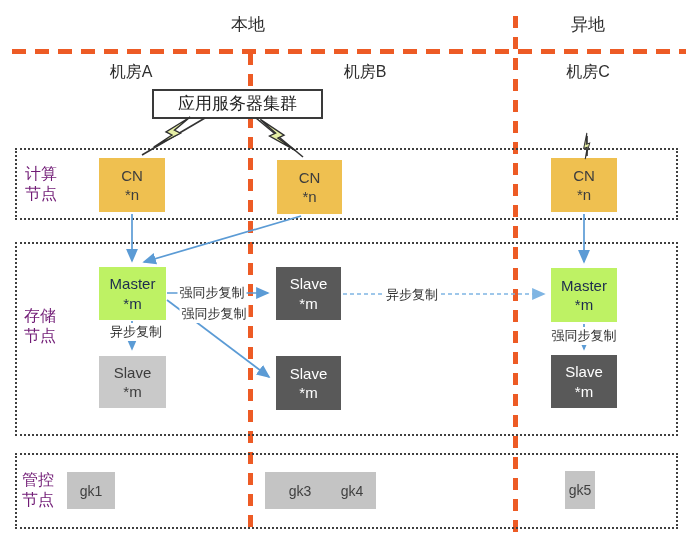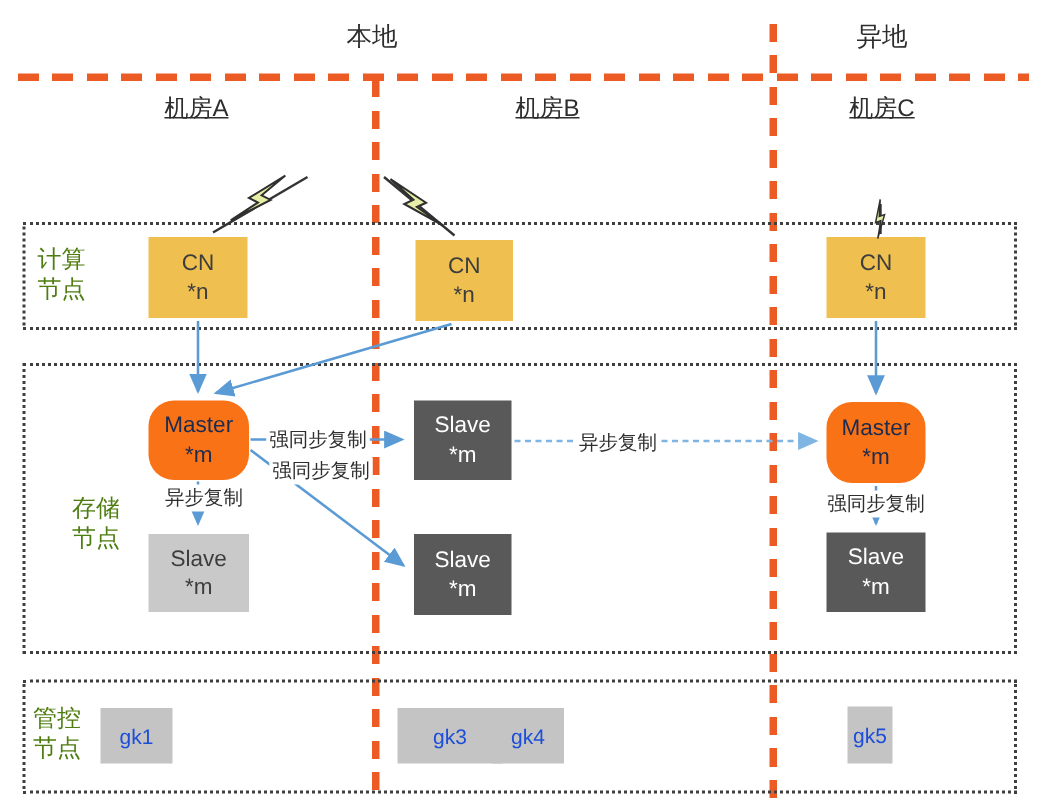--- a/index.html
+++ b/index.html
@@ -16,50 +16,50 @@
   .v-orange.b{left:513px;top:16px;height:519px;}
   
   .row-box{position:absolute;left:15px;width:659px;border:2px dotted #3f3f3f;}
   .row-box.compute{top:148px;height:68px;}
   .row-box.storage{top:242px;height:190px;}
   .row-box.mgmt{top:453px;height:72px;}
   
   .zone-label{position:absolute;top:13px;width:60px;text-align:center;font-size:17px;color:#2e2e2e;}
   .zone-label.local{left:218px;}
   .zone-label.remote{left:558px;}
-  .room-label{position:absolute;top:62px;width:80px;text-align:center;font-size:16px;color:#2e2e2e;text-decoration:underline;}
+  .room-label{position:absolute;top:62px;width:80px;text-align:center;font-size:16px;color:#2e2e2e;}
   .room-label.a{left:91px;}
   .room-label.b{left:325px;}
   .room-label.c{left:548px;}
-  .row-label{position:absolute;font-size:16px;line-height:1.25;color:#4d7c0f;text-align:center;white-space:pre-line;}
+  .row-label{position:absolute;font-size:16px;line-height:1.25;color:#701a75;text-align:center;white-space:pre-line;}
   .row-label.compute{left:25px;top:164px;}
-  .row-label.storage{left:24px;top:330px;margin-left:24px;}
+  .row-label.storage{left:24px;top:306px;}
   .row-label.mgmt{left:22px;top:470px;}
   
   .app-box{position:absolute;border:2px solid #3a3a3a;background:#fff;display:flex;
     align-items:center;justify-content:center;text-align:center;font-size:17px;color:#222;line-height:1.2;}
   .app-box.local{left:152px;top:89px;width:167px;height:26px;}
   .app-box.remote{left:526px;top:95px;width:120px;height:40px;}
   
   .node{position:absolute;display:flex;flex-direction:column;align-items:center;justify-content:center;
     font-size:15px;line-height:1.3;text-align:center;}
   .node.cn{background:#EFC050;color:#3d3d3d;}
-  .node.master{background:#f97316;color:#1c2b4e;border-radius:17px;}
+  .node.master{background:#bef264;color:#1c2b4e;}
   .node.slave-dark{background:#595959;color:#ffffff;}
   .node.slave-light{background:#C9C9C9;color:#3d3d3d;}
   .cn-a{left:99px;top:158px;width:66px;height:54px;}
   .cn-b{left:277px;top:160px;width:65px;height:54px;}
   .cn-c{left:551px;top:158px;width:66px;height:54px;}
   .master-a{left:99px;top:267px;width:67px;height:53px;}
   .master-c{left:551px;top:268px;width:66px;height:54px;}
   .slave-a{left:99px;top:356px;width:67px;height:52px;}
   .slave-b1{left:276px;top:267px;width:65px;height:53px;}
   .slave-b2{left:276px;top:356px;width:65px;height:54px;}
   .slave-c{left:551px;top:355px;width:66px;height:53px;}
-  .gk{position:absolute;background:#C4C4C4;color:#1d4ed8;font-size:14px;
+  .gk{position:absolute;background:#C4C4C4;color:#404040;font-size:14px;
     display:flex;align-items:center;justify-content:center;}
   .gk1{left:67px;top:472px;width:48px;height:37px;}
   .gk2{left:128px;top:472px;width:49px;height:37px;}
   .gk3{left:265px;top:472px;width:70px;height:37px;}
   .gk4{left:328px;top:472px;width:48px;height:37px;}
   .gk5{left:565px;top:471px;width:30px;height:38px;}
   
   .arrows{position:absolute;left:0;top:0;width:695px;height:540px;pointer-events:none;z-index:5;}
   
   .edge-label{position:absolute;z-index:6;background:#fff;font-size:13px;color:#2e2e2e;
@@ -85,20 +85,21 @@
   <div class="row-box storage"></div>
   <div class="row-box mgmt"></div>
 
   <div class="row-label compute">计算
 节点</div>
   <div class="row-label storage">存储
 节点</div>
   <div class="row-label mgmt">管控
 节点</div>
 
+  <div class="app-box local">应用服务器集群</div>
 
   <div class="node cn cn-a">
     <span>CN</span>
     <span>*n</span>
   </div>
   <div class="node cn cn-b">
     <span>CN</span>
     <span>*n</span>
   </div>
   <div class="node cn cn-c">

